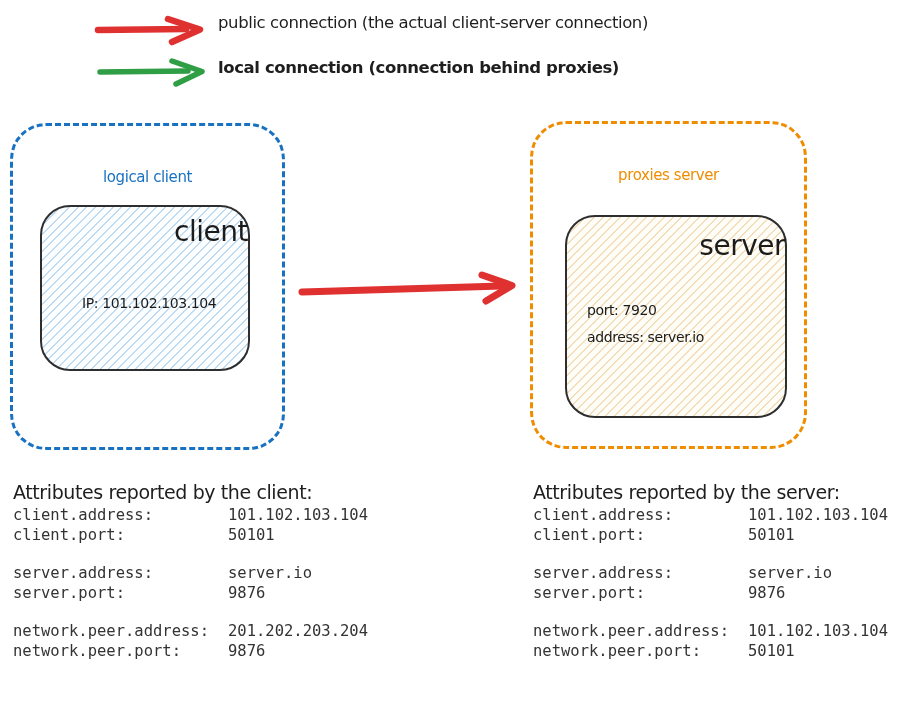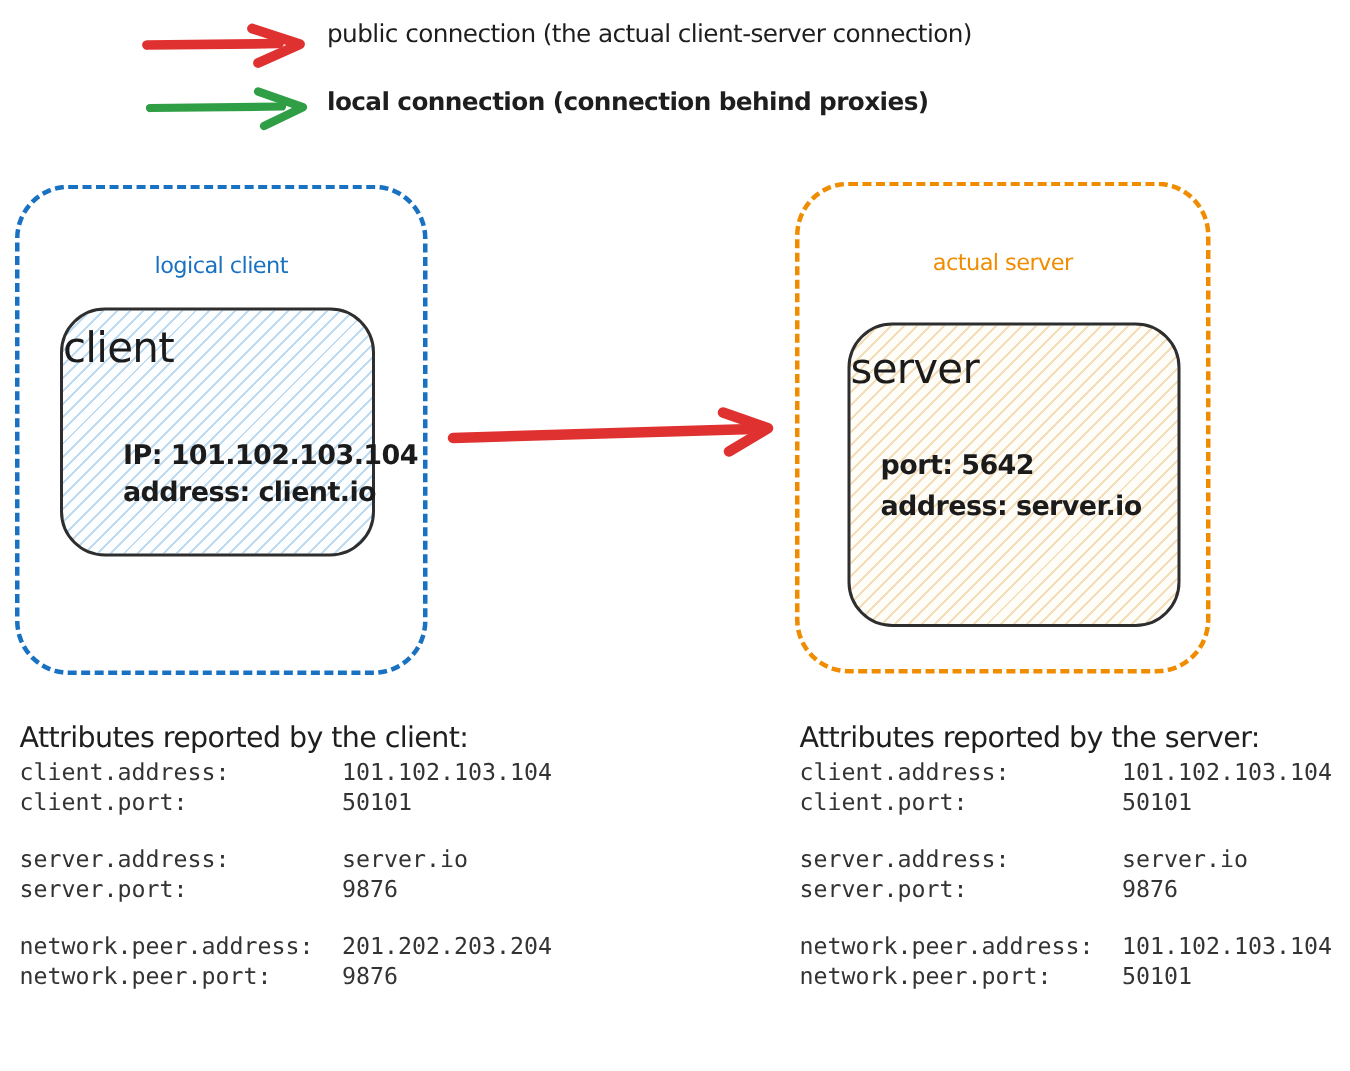--- a/index.html
+++ b/index.html
@@ -37,25 +37,25 @@
       transparent 1.4px, transparent 6.2px);
   }
   .node.server{
     left:565px;top:215px;width:222px;height:203px;
     background-color:#fffdf7;
     background-image:repeating-linear-gradient(135deg,
       rgba(229,177,104,0.42) 0px, rgba(229,177,104,0.42) 1.4px,
       transparent 1.4px, transparent 6.2px);
   }
   .node-title{
-    position:absolute;top:8px;left:0;width:100%;text-align:left;
+    position:absolute;top:8px;left:0;width:100%;text-align:right;
     font-size:28px;letter-spacing:-0.5px;color:#1b1b1b;
   }
   .node.server .node-title{top:12px;}
-  .node-lines{position:absolute;font-size:18px;letter-spacing:-0.4px;line-height:25px;color:#1b1b1b;font-weight:bold;}
+  .node-lines{position:absolute;font-size:14px;letter-spacing:-0.4px;line-height:25px;color:#1b1b1b;}
   .node.client .node-lines{left:40px;top:84px;}
   .node.server .node-lines{left:20px;top:80px;line-height:27px;}
   .node-line{white-space:nowrap;}
   
   svg.arrow{position:absolute;overflow:visible;}
   
   .attrs{position:absolute;top:479px;width:400px;}
   .attrs.client-side{left:13px;}
   .attrs.server-side{left:533px;}
   .attrs-title{
@@ -89,37 +89,36 @@
   <span class="legend-label loc">local connection (connection behind proxies)</span>
 
   <div class="group client">
     <div class="group-label">logical client</div>
   </div>
 
   <div class="node client">
     <div class="node-title">client</div>
     <div class="node-lines">
       <div class="node-line">IP: 101.102.103.104</div>
-      <div class="node-line">address: client.io</div>
     </div>
   </div>
 
   <svg class="arrow" style="left:296px;top:272px;" width="224" height="36" viewBox="0 0 224 36">
     <path d="M6 20 L206 14" stroke="#e03131" stroke-width="7" stroke-linecap="round" fill="none"></path>
     <path d="M186 3 L216 13.5 L190 29" stroke="#e03131" stroke-width="7" stroke-linecap="round" stroke-linejoin="round" fill="none"></path>
   </svg>
 
   <div class="group server">
-    <div class="group-label">actual server</div>
+    <div class="group-label">proxies server</div>
   </div>
 
   <div class="node server">
     <div class="node-title">server</div>
     <div class="node-lines">
-      <div class="node-line">port: 5642</div>
+      <div class="node-line">port: 7920</div>
       <div class="node-line">address: server.io</div>
     </div>
   </div>
 
   <div class="attrs client-side">
     <div class="attrs-title">Attributes reported by the client:</div>
 
     <div class="attr-group">
       <div class="attr-row">
         <span class="attr-key">client.address:</span><span class="attr-val">101.102.103.104</span>

